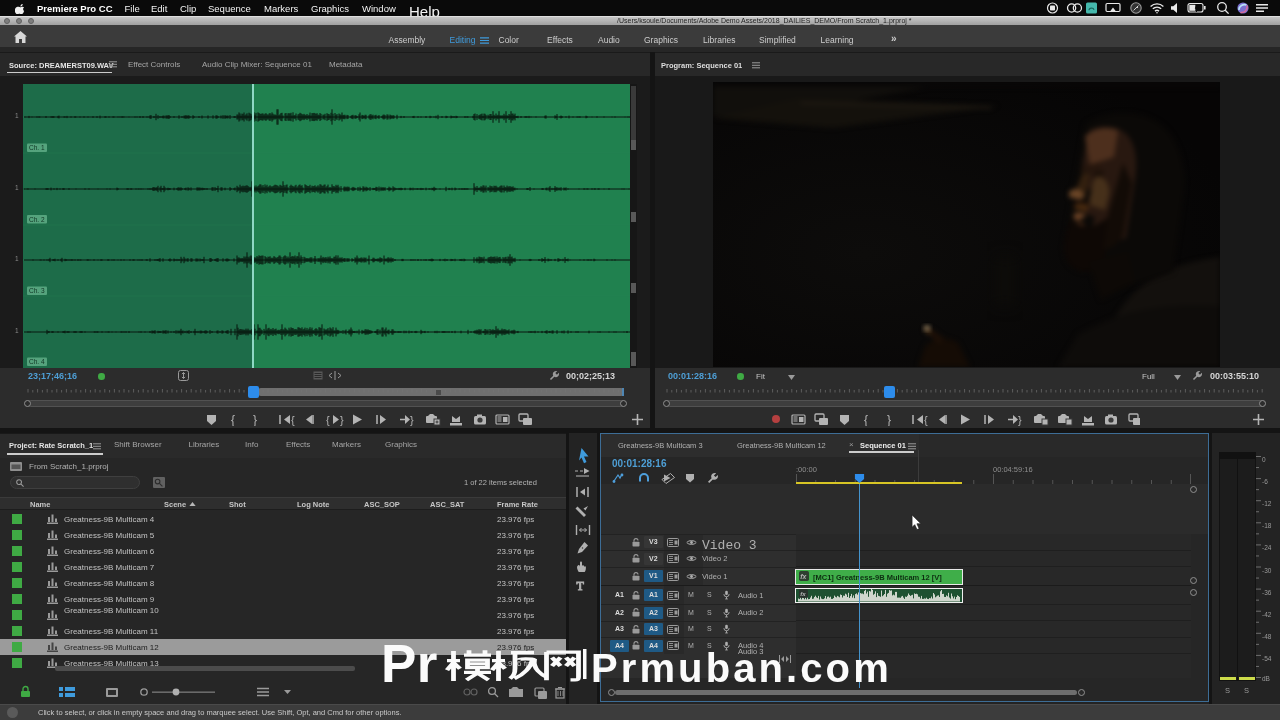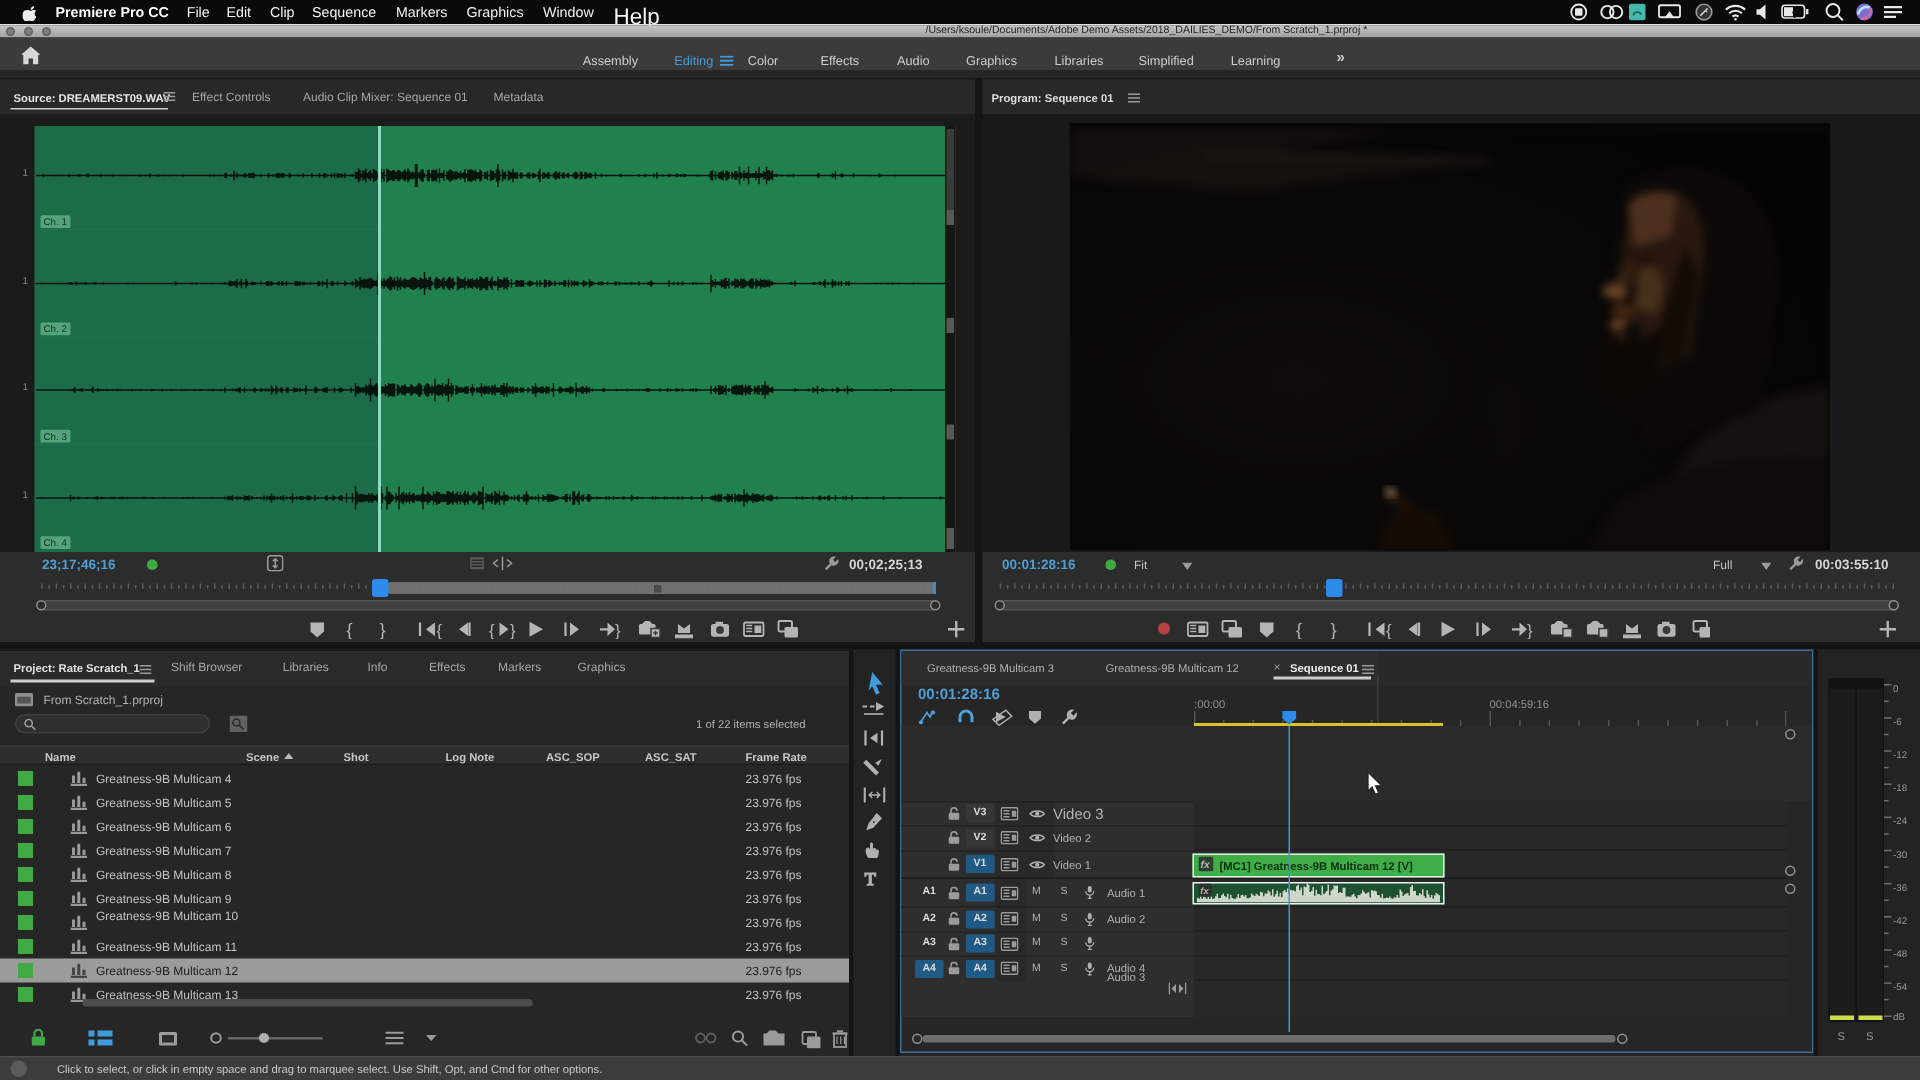--- a/index.html
+++ b/index.html
@@ -690,21 +690,21 @@
       <div class="tx" style="left:649px;top:538.25px;font-size:7px;font-weight:bold;color:#dcdcdc;">V3</div>
       <svg class="abs" style="left:667px;top:537.75px" width="12" height="9" viewBox="0 0 12 9">
         <rect x="0.5" y="0.5" width="11" height="8" rx="1" fill="none" stroke="#9a9a9a"></rect>
         <path d="M2 2.5h4M2 4.5h4M2 6.5h4" stroke="#9a9a9a" stroke-width="0.9"></path>
         <rect x="7.5" y="2.5" width="3" height="4" fill="#9a9a9a"></rect>
       </svg>
       <svg class="abs" style="left:686px;top:538.75px" width="11" height="7" viewBox="0 0 11 7">
         <path d="M0.8 3.5c1.8-2.5 7.6-2.5 9.4 0-1.8 2.5-7.6 2.5-9.4 0z" fill="none" stroke="#b0b0b0" stroke-width="1"></path>
         <circle cx="5.5" cy="3.5" r="1.4" fill="#b0b0b0"></circle>
       </svg>
-      <div class="tx" style="left:702px;top:537.75px;font-size:10px;color:#b0b0b0;">Video 3</div>
+      <div class="tx" style="left:702px;top:537.75px;font-size:13px;color:#b0b0b0;font-family:Liberation Mono, monospace;">Video 3</div>
       <div class="abs" style="left:796px;top:566px;width:395px;height:1px;background:#1f1f1f;"></div>
       <svg class="abs" style="left:632px;top:554.25px" width="8" height="9" viewBox="0 0 8 9">
         <rect x="0.5" y="3.8" width="7" height="4.7" rx="0.8" fill="#9a9a9a"></rect>
         <path d="M2 3.8V2.6a2 2 0 0 1 4 0" fill="none" stroke="#9a9a9a" stroke-width="1.1"></path>
       </svg>
       <div class="abs" style="left:644px;top:552.75px;width:19px;height:12px;background:#363636;border-radius:1px;"></div>
       <div class="tx" style="left:649px;top:554.75px;font-size:7px;font-weight:bold;color:#dcdcdc;">V2</div>
       <svg class="abs" style="left:667px;top:554.25px" width="12" height="9" viewBox="0 0 12 9">
         <rect x="0.5" y="0.5" width="11" height="8" rx="1" fill="none" stroke="#9a9a9a"></rect>
         <path d="M2 2.5h4M2 4.5h4M2 6.5h4" stroke="#9a9a9a" stroke-width="0.9"></path>
@@ -908,14 +908,37 @@
         <rect x="0" y="225" width="5" height="1" fill="#6e6e6e"></rect>
       </svg>
     </div>
   <div class="tx" style="left:1225px;top:686px;font-size:7.5px;color:#9a9a9a;">S</div>
   <div class="tx" style="left:1244px;top:686px;font-size:7.5px;color:#9a9a9a;">S</div>
 
   <div class="abs" style="left:0;top:704px;width:1280px;height:16px;background:#3c3c3c;border-top:1px solid #4a4a4a;"></div>
   <div class="abs" style="left:7px;top:707px;width:11px;height:11px;border-radius:50%;background:#5a5a5a;"></div>
   <div class="tx" style="left:38px;top:708px;font-size:7.5px;color:#c9c9c9;">Click to select, or click in empty space and drag to marquee select. Use Shift, Opt, and Cmd for other options.</div>
 
+  <div class="abs" style="left:380px;top:630px;width:560px;height:62px;">
+    <svg width="560" height="62" viewBox="0 0 560 62">
+      <g fill="#fbfbfb">
+        <text x="1" y="52" font-size="53" font-weight="bold" font-family="Liberation Sans, sans-serif" letter-spacing="0.5">Pr</text>
+        <g transform="translate(0,11.45) scale(1,0.682)">
+        <g stroke="#fbfbfb" stroke-width="4.8" fill="none">
+          <path d="M67 28h13M73.5 14v44M73.5 31l-6.5 11M73.5 31l6.5 9"></path>
+          <path d="M84 20h27M89 13v9M105 13v9M87.5 27.5h20v11h-20zM87.5 33h20M84 45.5h27M97.5 39.5v7M97.5 46.5l-11 10M97.5 46.5l11 10"></path>
+        </g>
+        <g stroke="#fbfbfb" stroke-width="4.8" fill="none">
+          <path d="M112 28h13M118.5 14v44M118.5 31l-6.5 11M118.5 31l6.5 9"></path>
+          <path d="M131 16.5h23M135 16.5v23c0 8-1.5 11-5 15M138.5 27c0-1.8 14-1.8 16 0-1.8 13 7 22 12.5 25.5M152.5 27c-1.8 11-9 22-18 27.5"></path>
+        </g>
+        <g stroke="#fbfbfb" stroke-width="4.8" fill="none">
+          <path d="M166.5 15.5h32v37c0 3-1 4-3.5 4h-4.5M166.5 15.5v41.5"></path>
+          <path d="M172 23.5l8.5 12.5M180.5 23.5L172 36M186 23.5l8.5 12.5M194.5 23.5L186 36"></path>
+        </g>
+        </g>
+        <rect x="203" y="19" width="3.5" height="30"></rect>
+        <text x="211" y="52" font-size="40" font-weight="bold" font-family="Liberation Sans, sans-serif" letter-spacing="3.1">Prmuban.com</text>
+      </g>
+    </svg>
+  </div>
 
 </div>
 
 </body></html>

